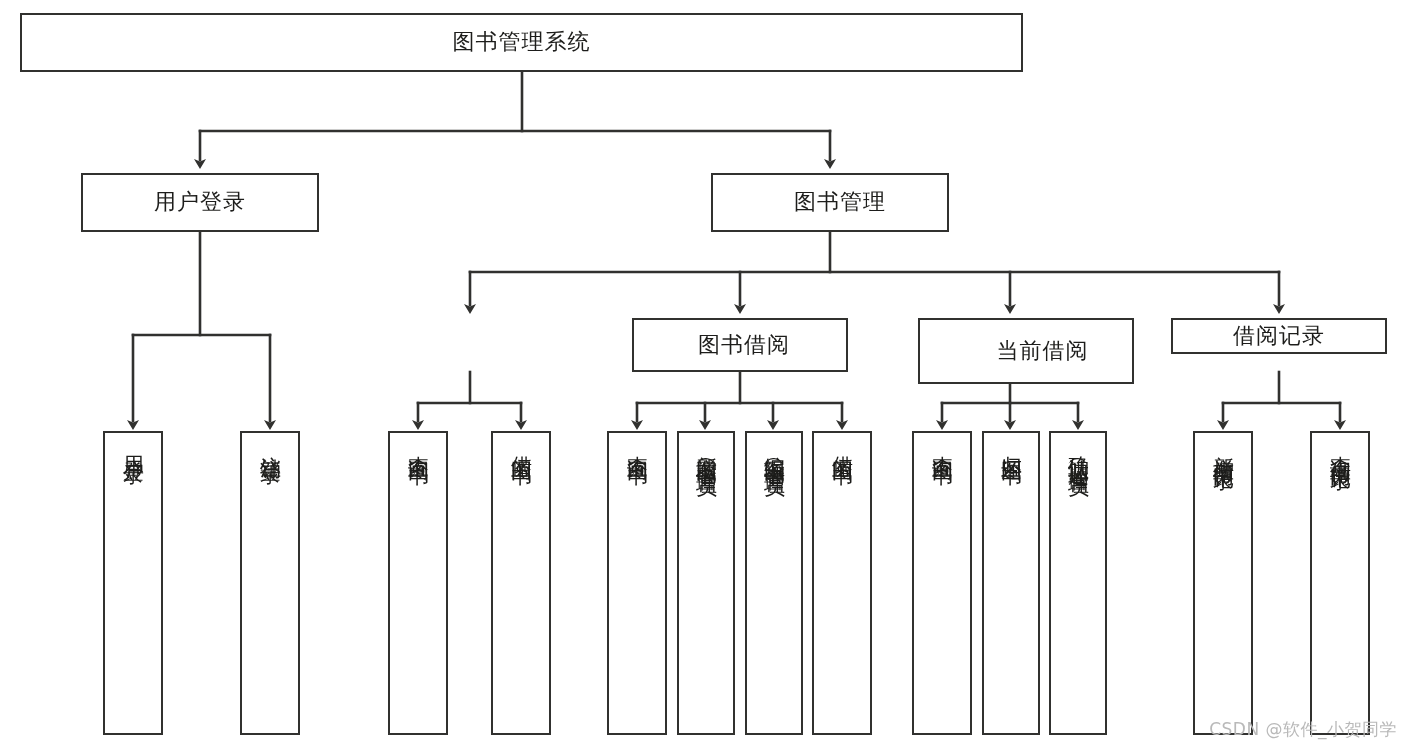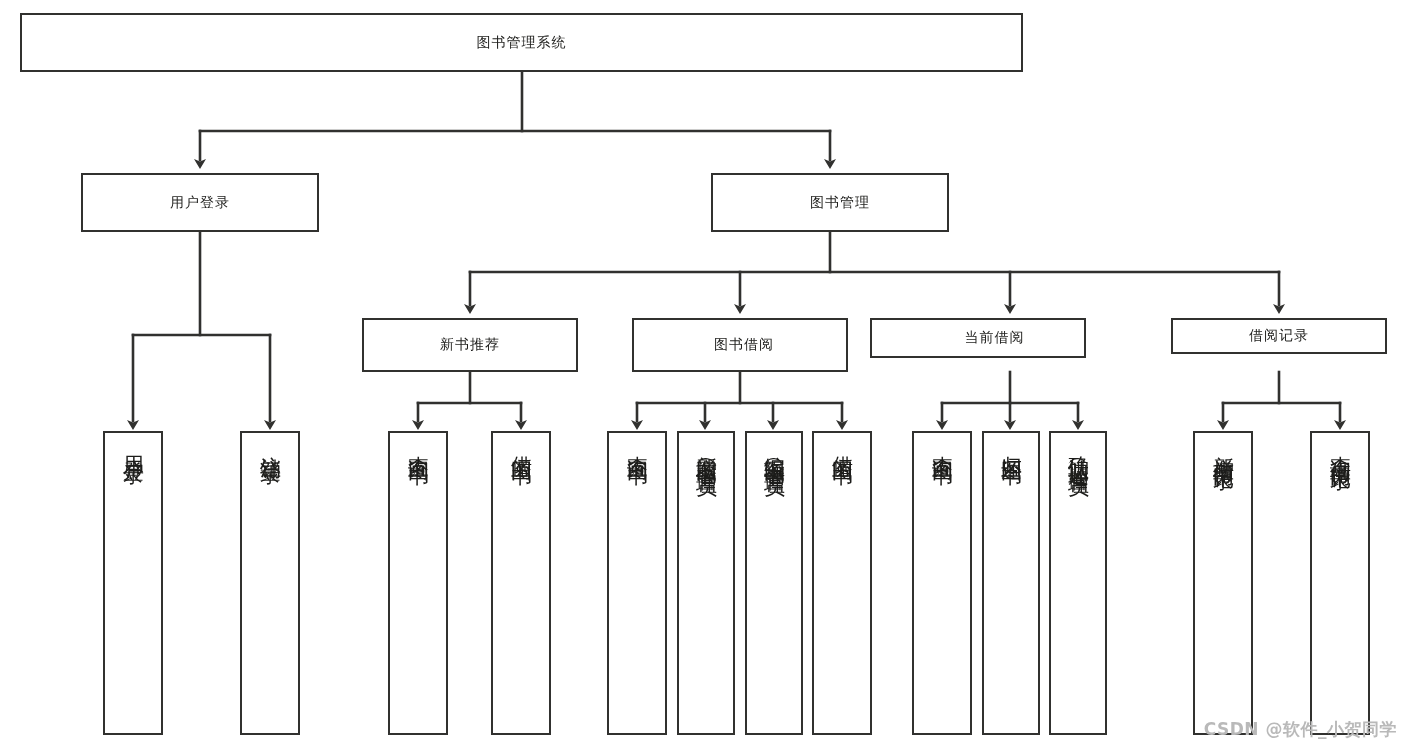--- a/index.html
+++ b/index.html
@@ -37,21 +37,21 @@
     color: #1d1d1b;
   }
   .node-label {
     display: block;
     text-align: center;
     white-space: nowrap;
     letter-spacing: 1px;
   }
   
   .node.horiz .node-label {
-    font-size: 14px;
+    font-size: 22px;
     line-height: 1.1;
   }
   
   .node.vert {
     align-items: flex-start;
     justify-content: center;
     padding-top: 6px;
   }
   .node.vert .node-label {
     writing-mode: vertical-rl;
@@ -63,21 +63,20 @@
     transform: none;
   }
   .watermark {
     position: absolute;
     right: 8px;
     bottom: 6px;
     font-size: 17px;
     color: #b9b9b9;
     white-space: nowrap;
     letter-spacing: 0.5px;
-    font-weight: bold;
   }
 </style>
 </head>
 <body>
 
 <div id="canvas">
 
   <svg class="wires" viewBox="0 0 1405 747" xmlns="http://www.w3.org/2000/svg">
     <defs>
       <marker id="arrow" markerWidth="10" markerHeight="12" refX="1" refY="6" orient="auto" markerUnits="userSpaceOnUse">
@@ -133,29 +132,26 @@
   </div>
 
   <div class="node horiz" style="left:81px; top:173px; width:238px; height:59px;">
     <span class="node-label">用户登录</span>
   </div>
 
   <div class="node horiz" style="left:711px; top:173px; width:238px; height:59px;padding-left:20px;">
     <span class="node-label">图书管理</span>
   </div>
 
-  <div class="node horiz" style="left:362px; top:318px; width:216px; height:54px;">
-    <span class="node-label">新书推荐</span>
-  </div>
 
   <div class="node horiz" style="left:632px; top:318px; width:216px; height:54px;padding-left:8px;">
     <span class="node-label">图书借阅</span>
   </div>
 
-  <div class="node horiz" style="left:870px; top:318px; width:216px; height:40px;padding-left:33px;">
+  <div class="node horiz" style="left:918px; top:318px; width:216px; height:66px;padding-left:33px;">
     <span class="node-label">当前借阅</span>
   </div>
 
   <div class="node horiz" style="left:1171px; top:318px; width:216px; height:36px;">
     <span class="node-label">借阅记录</span>
   </div>
 
   <div class="node vert" style="left:103px; top:431px; width:60px; height:304px;">
     <span class="node-label">用户登录</span>
   </div>

